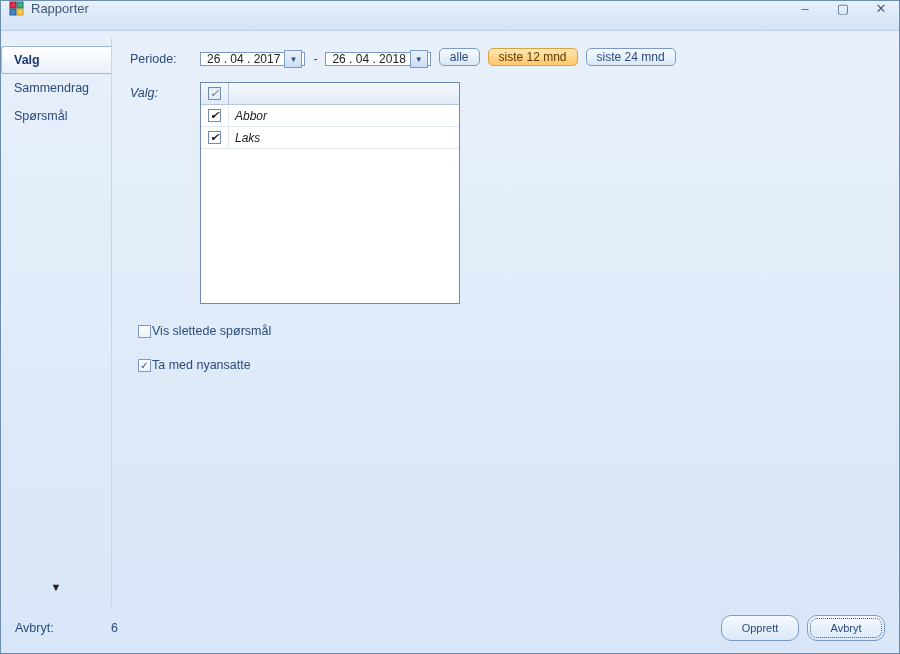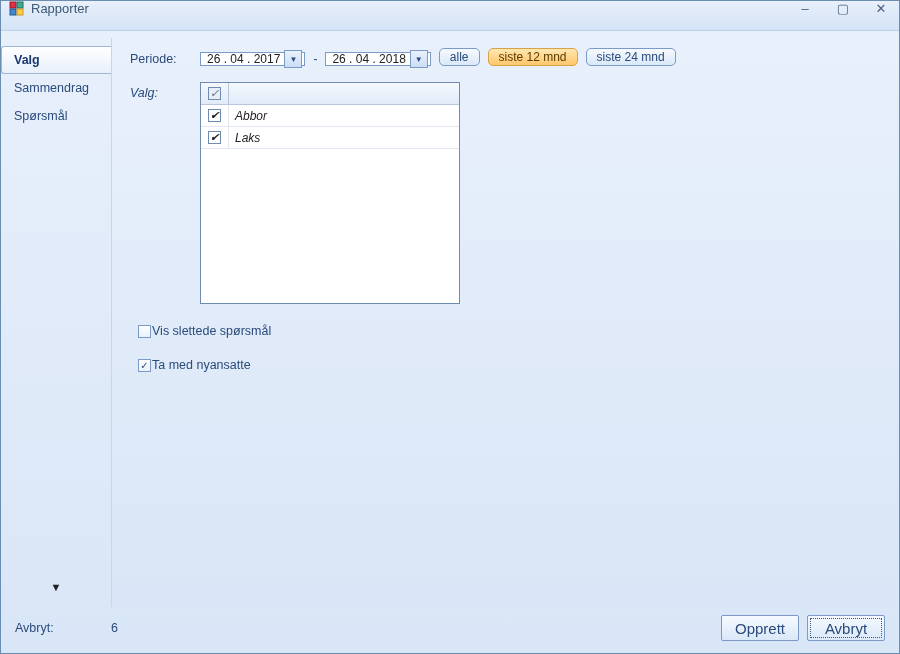--- a/index.html
+++ b/index.html
@@ -228,23 +228,23 @@
     font-size: 12.5px;
   }
   .footer-spacer { flex: 1; }
   .btn {
     min-width: 78px;
     height: 26px;
     margin-left: 8px;
     border: 1px solid #7b9bc6;
     background: linear-gradient(to bottom, #f6faff, #dae8f8);
     color: #2a4b7c;
-    font-size: 15px;
-    cursor: pointer;
-    border-radius: 2px;
+    font-size: 11px;
+    cursor: pointer;
+    border-radius: 10px;
   }
   .btn.default {
     outline: 1px dotted #3a5a85;
     outline-offset: -4px;
   }
 </style>
 </head>
 <body>
 
 <div class="window">

